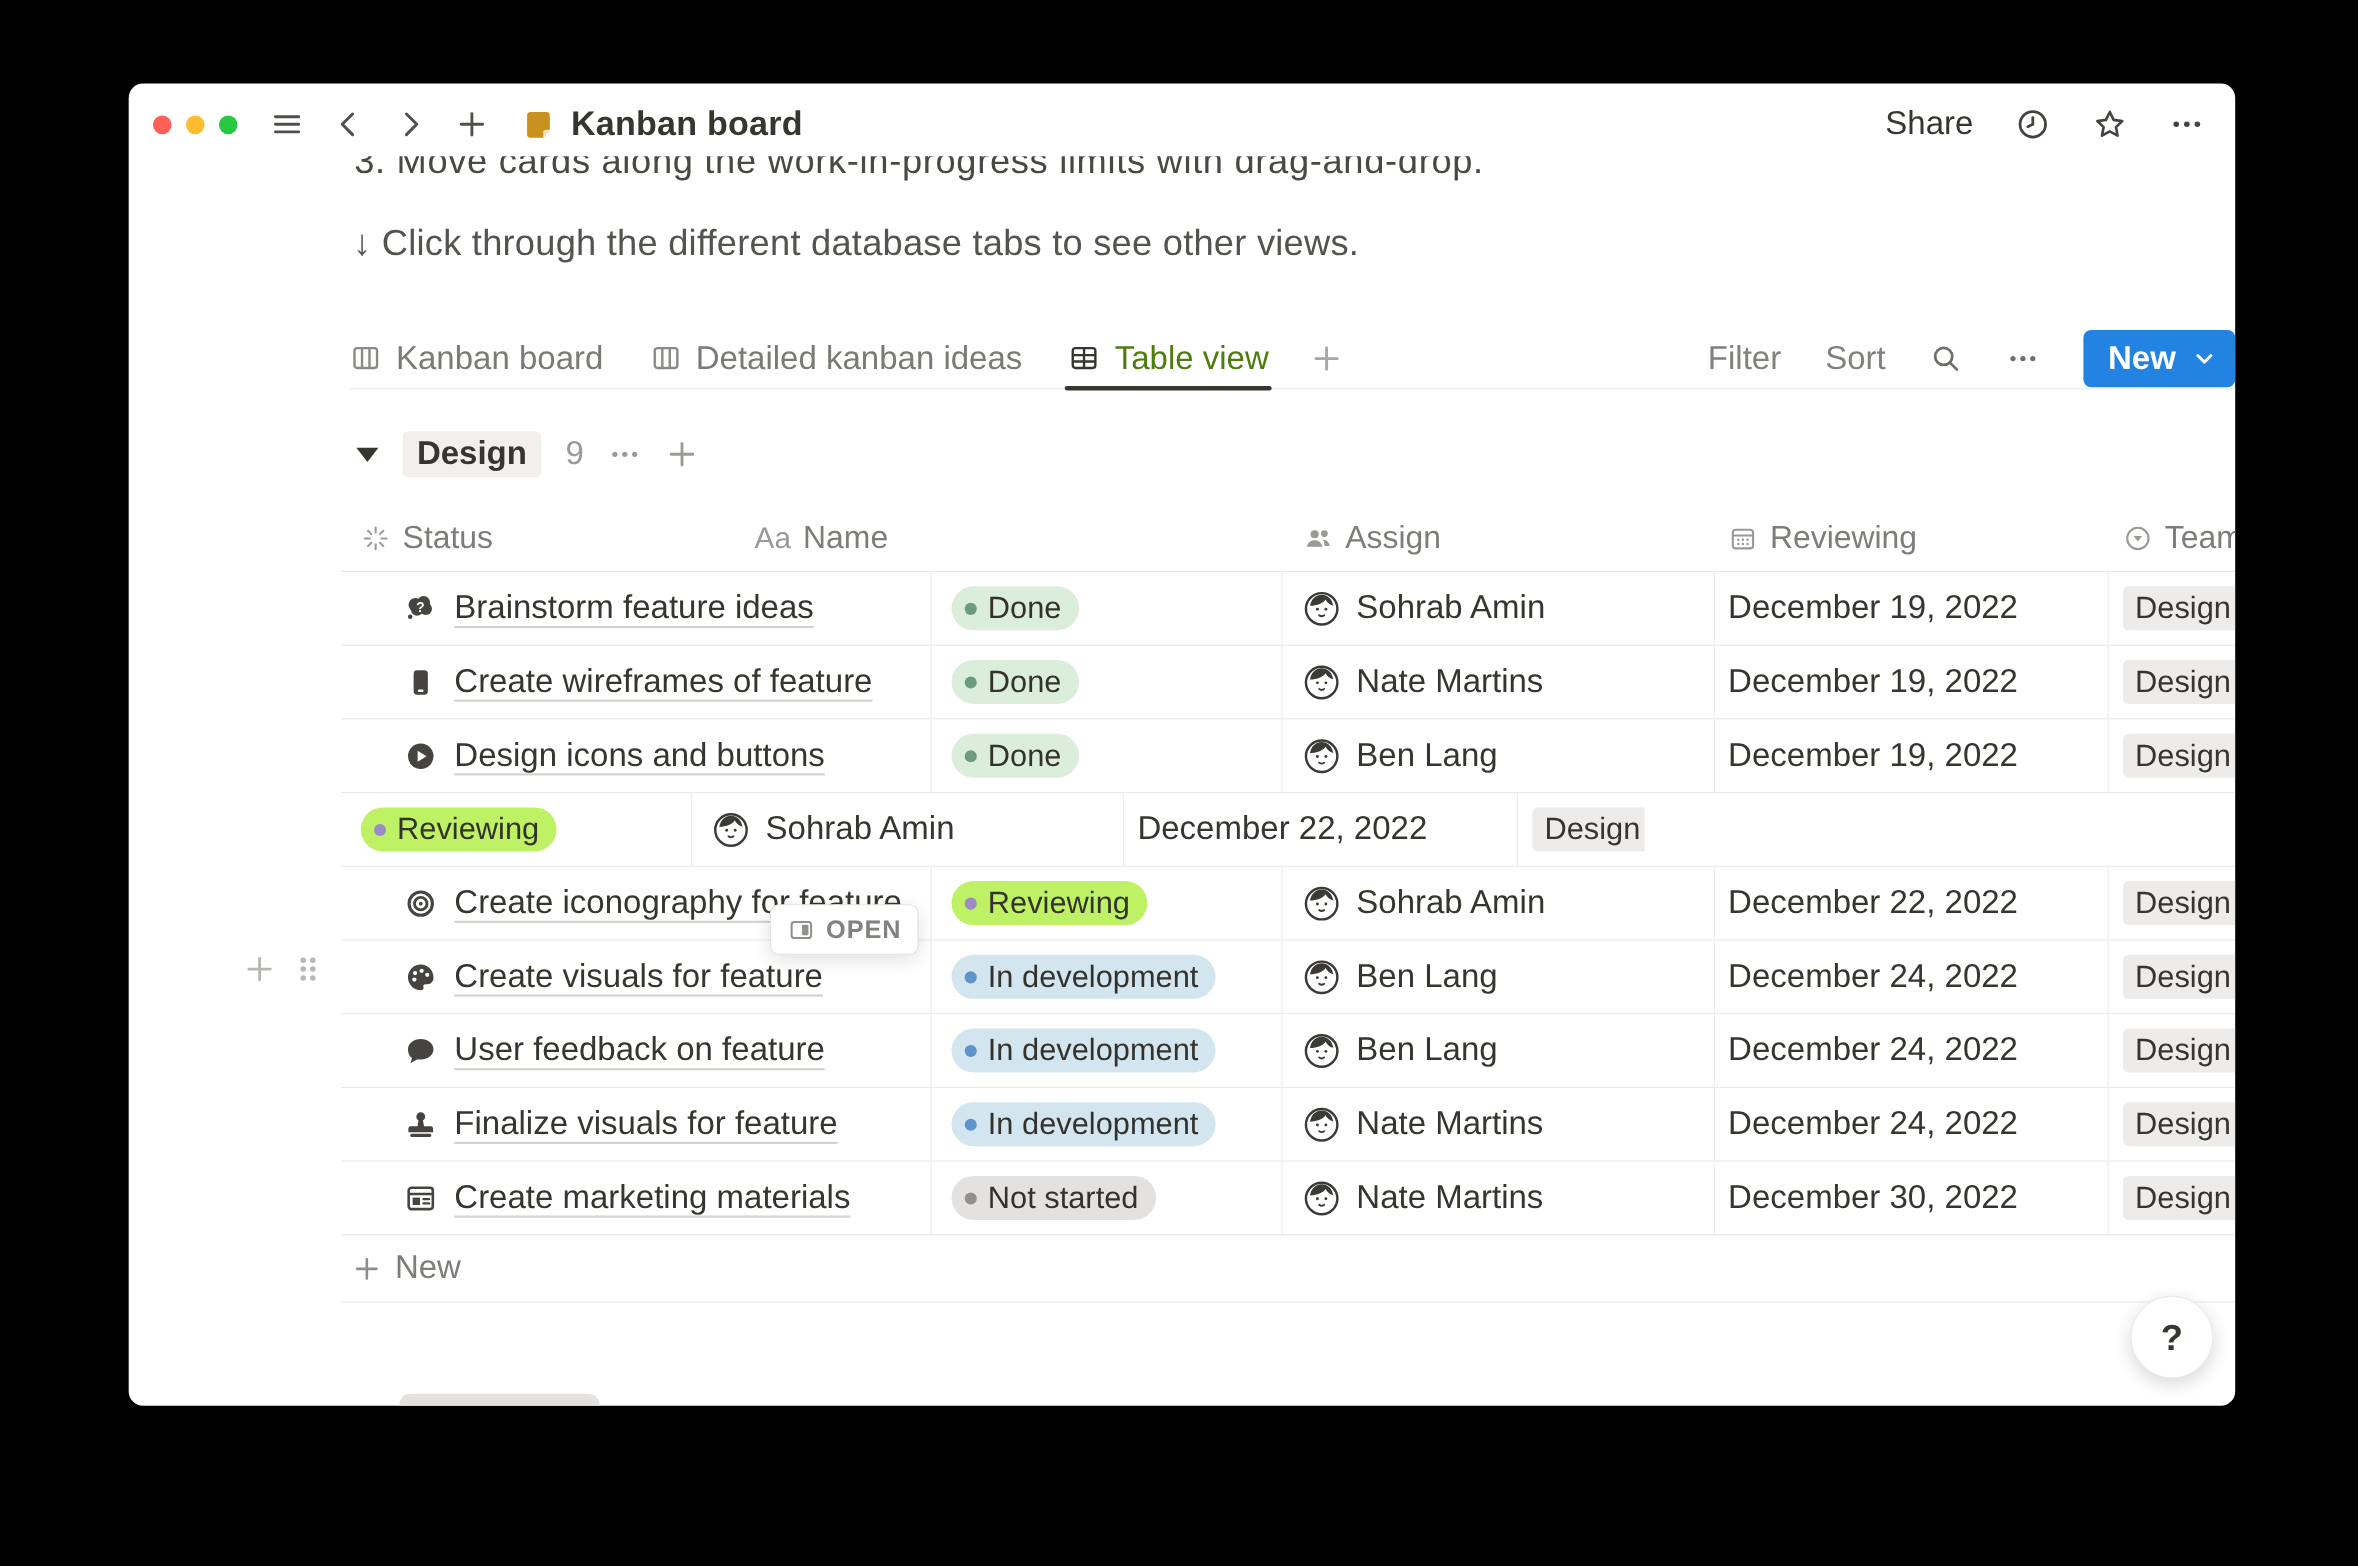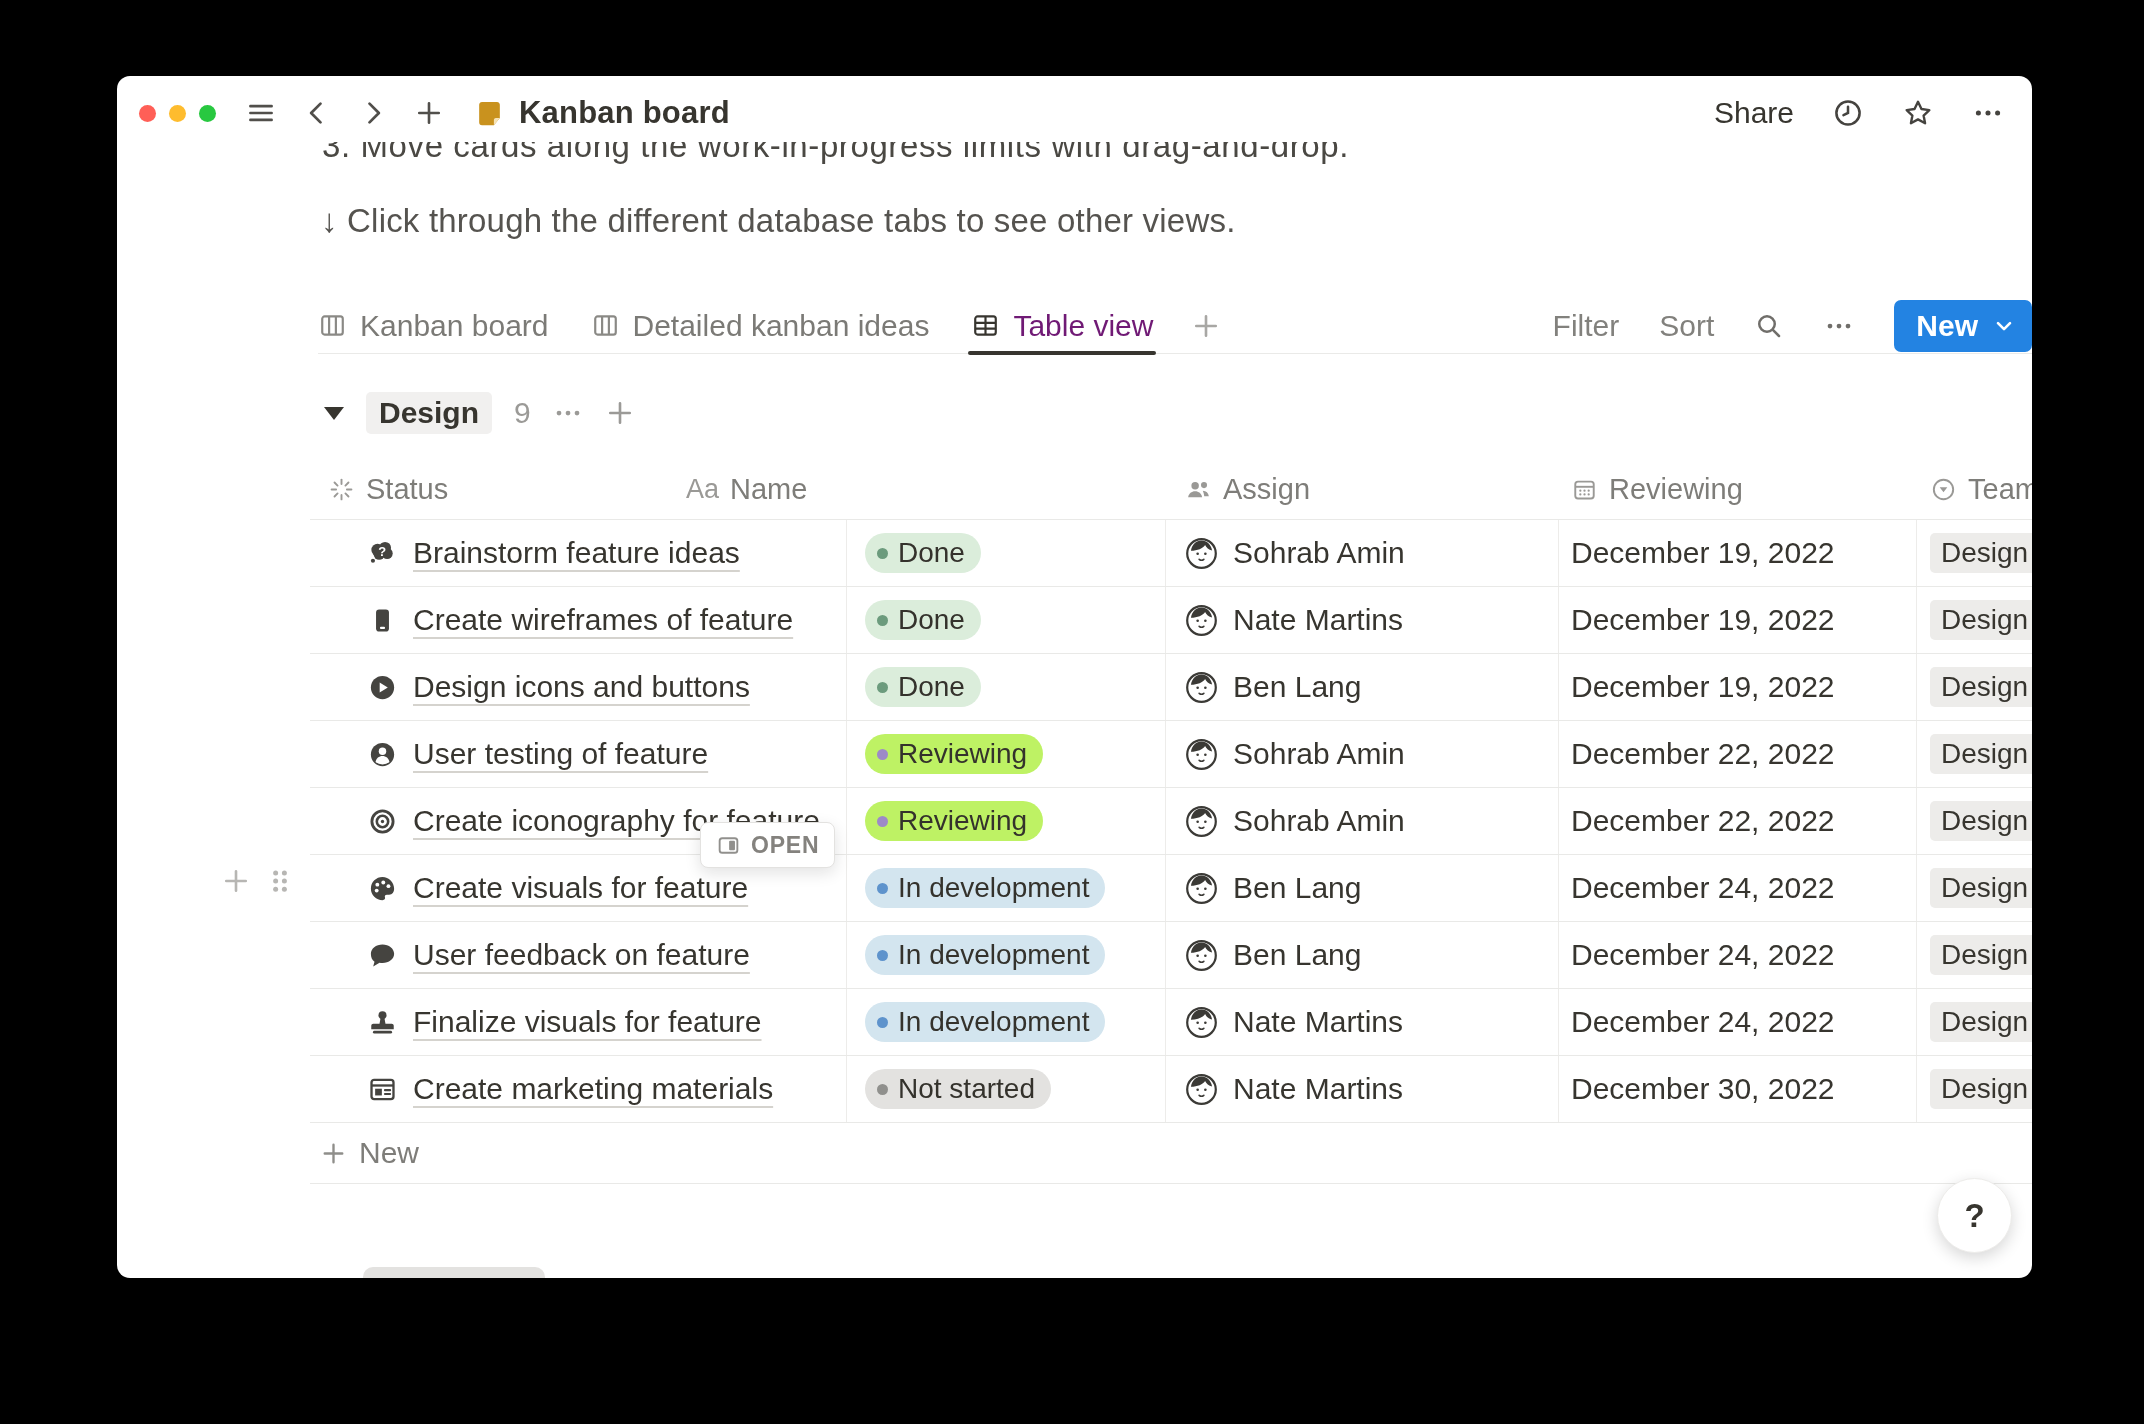--- a/index.html
+++ b/index.html
@@ -25,21 +25,21 @@
   .clip-line{position:absolute;left:205px;top:66px;height:28px;overflow:hidden;}
   .clip-line span{display:block;font-size:33px;color:#4A4843;transform:translateY(-15px);white-space:nowrap;letter-spacing:.6px;}
   .callout{position:absolute;left:204px;top:126px;font-size:33px;color:#55534F;letter-spacing:.2px;}
 
   
   .tabs-bar{position:absolute;left:201px;top:222px;width:1714px;height:56px;border-bottom:1px solid #EAEAE8;
             display:flex;align-items:center;box-sizing:border-box;}
   .tabs{display:flex;align-items:center;gap:42px;height:100%;}
   .tab{display:flex;align-items:center;gap:13px;font-size:30px;color:#7B7A76;height:100%;position:relative;white-space:nowrap;}
   .tab .ticon{width:29px;height:29px;color:#8A8985;}
-  .tab.active{color:#701a75;font-weight:500;text-align:center;}
+  .tab.active{color:#4d7c0f;font-weight:500;text-align:center;}
   .tab.active .ticon{color:#37352F;}
   .tab.active::after{content:"";position:absolute;left:-3px;right:-3px;bottom:-2px;height:4px;background:#37352F;border-radius:3px;}
   .tab-add{margin-left:38px;width:30px;height:30px;color:#A8A7A4;display:inline-flex;}
   .view-tools{margin-left:auto;display:flex;align-items:center;gap:40px;}
   .tool-label{font-size:30px;color:#82817D;}
   .tool-icon{width:30px;height:30px;color:#706E6A;display:inline-flex;}
   .new-btn{display:flex;align-items:center;background:#2383E2;color:#fff;height:52px;border-radius:7px;cursor:pointer;}
   .new-btn .new-label{font-size:30px;font-weight:700;padding:0 14px 0 22px;}
   .new-btn .ncv{width:24px;height:24px;margin-right:16px;display:inline-flex;}
 
@@ -415,30 +415,20 @@
       <span class="aname">Ben Lang</span>
     </div>
     <div class="cell w-deadline c-line">
       <span class="dtext">December 19, 2022</span>
     </div>
     <div class="cell w-team">
       <span class="badge">Design</span>
     </div>
   </div>
           <div class="row">
-    <div class="cell w-name c-line">
-      <span class="ricon">
-                <svg viewBox="0 0 24 24" xmlns="http://www.w3.org/2000/svg">
-                  <circle cx="12" cy="12" r="9" fill="currentColor"></circle>
-                  <circle cx="12" cy="9.5" r="2.9" fill="#fff"></circle>
-                  <path d="M6.6 17.9c.5-3 2.7-4.7 5.4-4.7s4.9 1.7 5.4 4.7a9 9 0 0 1-10.8 0z" fill="#fff"></path>
-                </svg>
-              </span>
-      <span class="rtitle">User testing of feature</span>
-    </div>
     <div class="cell w-status c-line">
       <span class="pill purple">
                 <span class="dot"></span>
                 <span class="plabel">Reviewing</span>
               </span>
     </div>
     <div class="cell w-assign c-line">
       <span class="avatar">
                 <svg viewBox="0 0 24 24" xmlns="http://www.w3.org/2000/svg">
                   <circle cx="12" cy="12" r="10.4" fill="#fff" stroke="#3B3A36" stroke-width="1.6"></circle>

